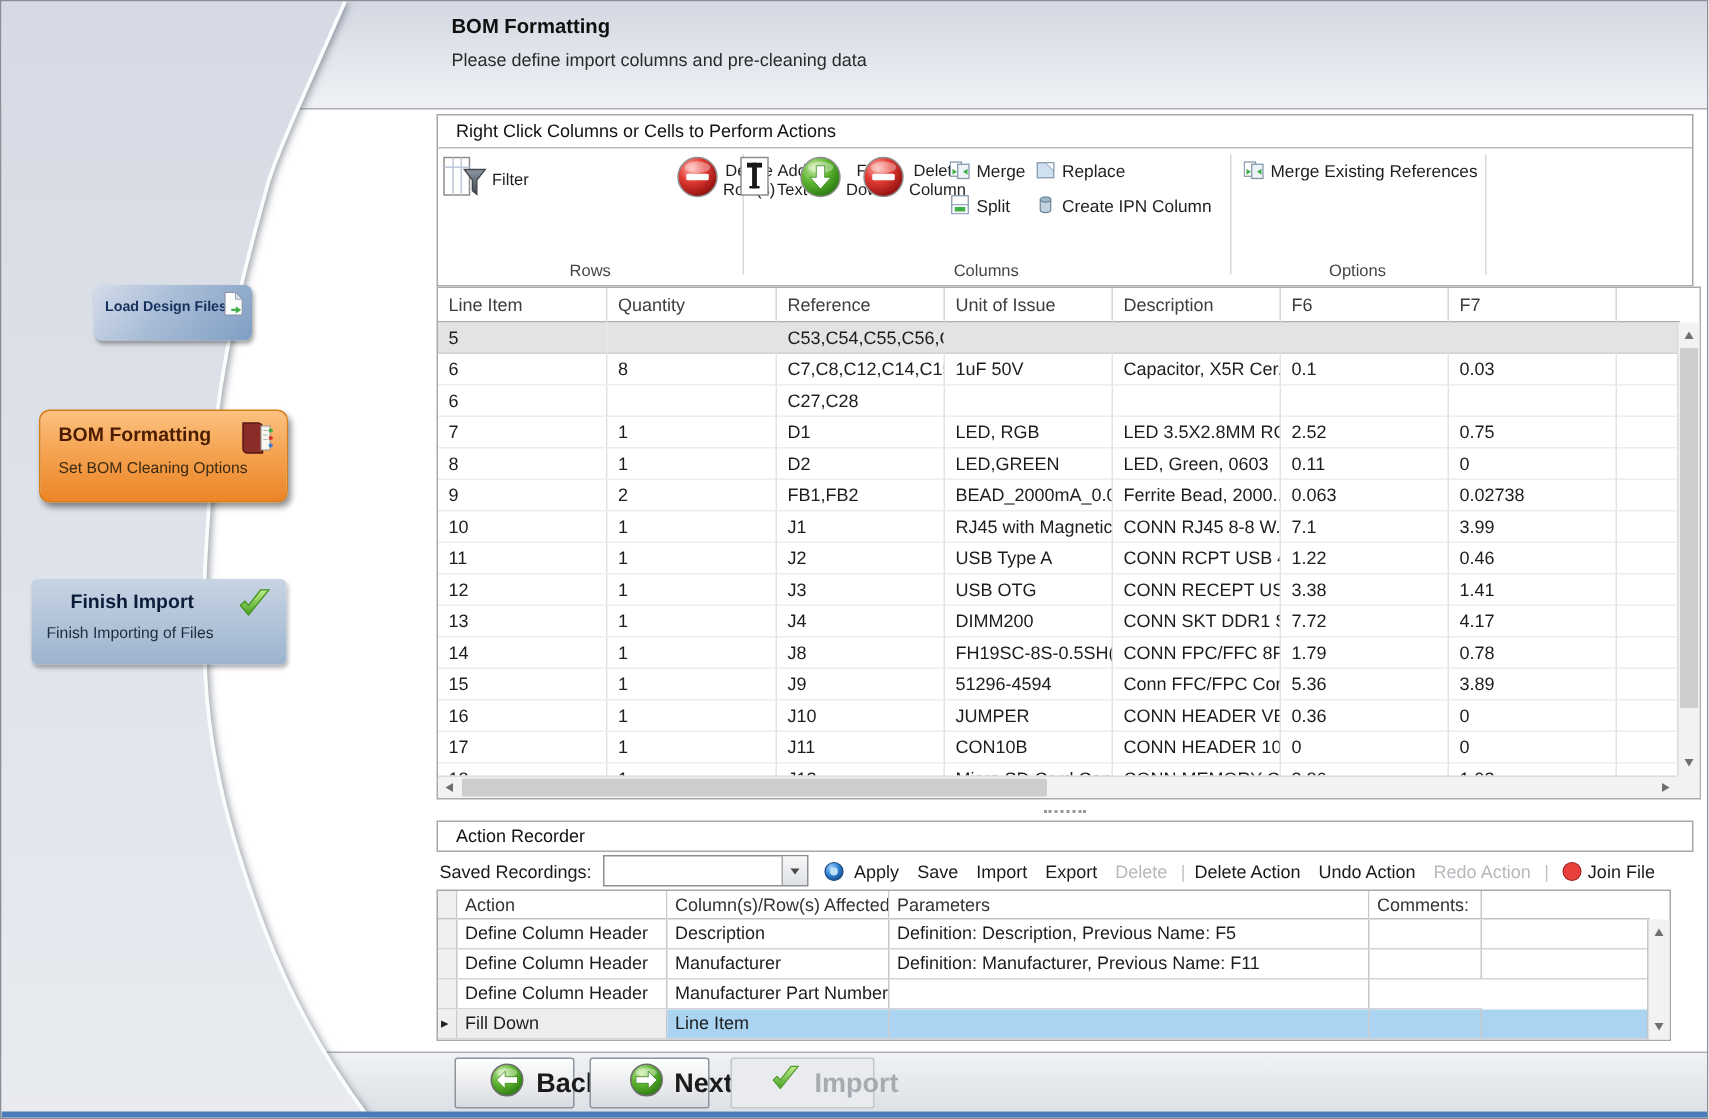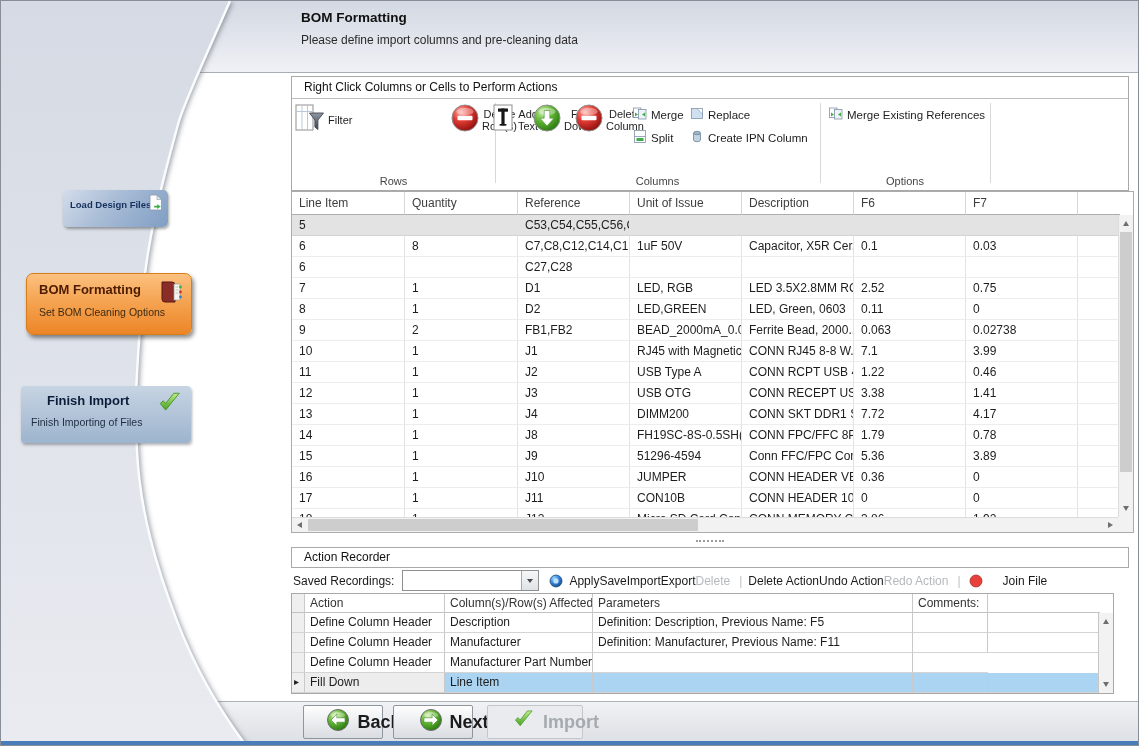--- a/index.html
+++ b/index.html
@@ -78,21 +78,21 @@
   .grip { width:28px; border-top:2px dotted #9a9a9a; margin:6px auto 0; }
 
   
   .ar-title { position:absolute; left:290px; top:546px; width:838px; height:21px; background:#fff; border:1px solid #a9a9a9;
     font-size:12px; color:#111; line-height:19px; padding-left:12px; z-index:1; }
   .ar-controls { position:absolute; left:290px; top:567px; width:838px; height:25px; background:#fff; display:flex; align-items:center; font-size:12px; color:#1a1a1a; z-index:1; }
   .ar-controls .lab { margin-left:2px; }
   .combo { margin-left:8px; width:137px; height:21px; background:#fff; border:1px solid #8f8f8f; position:relative; }
   .combo .dd { position:absolute; right:0; top:0; width:17px; height:19px; background:linear-gradient(#f6f7f8,#dfe2e6); border-left:1px solid #a8a8a8; }
   .combo .dd .tri.down { left:5px; top:8px; border-left:3px solid transparent; border-right:3px solid transparent; border-top:4px solid #4a4a4a; }
-  .mi { margin-left:0; cursor:default; white-space:nowrap; }
+  .mi { margin-left:12px; cursor:default; white-space:nowrap; }
   .mi.first { margin-left:6px; }
   .mi.disabled { color:#b5b9bd; }
   .msep { margin-left:9px; color:#c2c2c2; }
   .mic { margin-left:10px; display:flex; align-items:center; }
 
   .ar-grid { position:absolute; left:290px; top:592px; width:823px; height:101px; border:1px solid #a8a8a8; background:#fff; z-index:1; }
   .acols { display:grid; grid-template-columns:13px 140px 148px 320px 75px 1fr; }
   .ar-header { position:absolute; left:0; top:0; width:808px; }
   .ar-header .acell { height:19px; color:#333; border-bottom:1px solid #c2c2c2; background:#fff; }
   .acell { padding:2px 4px 0 5px; font-size:12px; color:#1d1d1d; border-right:1px solid #c9c9c9; overflow:hidden; white-space:nowrap; }
@@ -520,21 +520,21 @@
     <span class="mi first">Delete Action</span>
     <span class="mi">Undo Action</span>
     <span class="mi disabled">Redo Action</span>
     <span class="msep">|</span>
     <span class="mic" style="margin-left:8px">
       <svg width="14" height="14" viewBox="0 0 14 14">
           <circle cx="7" cy="7" r="6" fill="#e8413c" stroke="#9c1f1b" stroke-width=".7"></circle>
           <path d="M2 8.5 A5.2 5.2 0 0 0 11.8 4.2 A4 4 0 0 1 2 8.5" fill="#fff" opacity=".9"></path>
         </svg>
     </span>
-    <span class="mi" style="margin-left:20px">Join File</span>
+    <span class="mi" style="margin-left:4px">Join File</span>
   </div>
 
   <div class="ar-grid">
     <div class="ar-header acols">
         <div class="acell gutter"></div>
         <div class="acell">Action</div>
         <div class="acell">Column(s)/Row(s) Affected</div>
         <div class="acell">Parameters</div>
         <div class="acell">Comments:</div>
         <div class="acell filler"></div>

